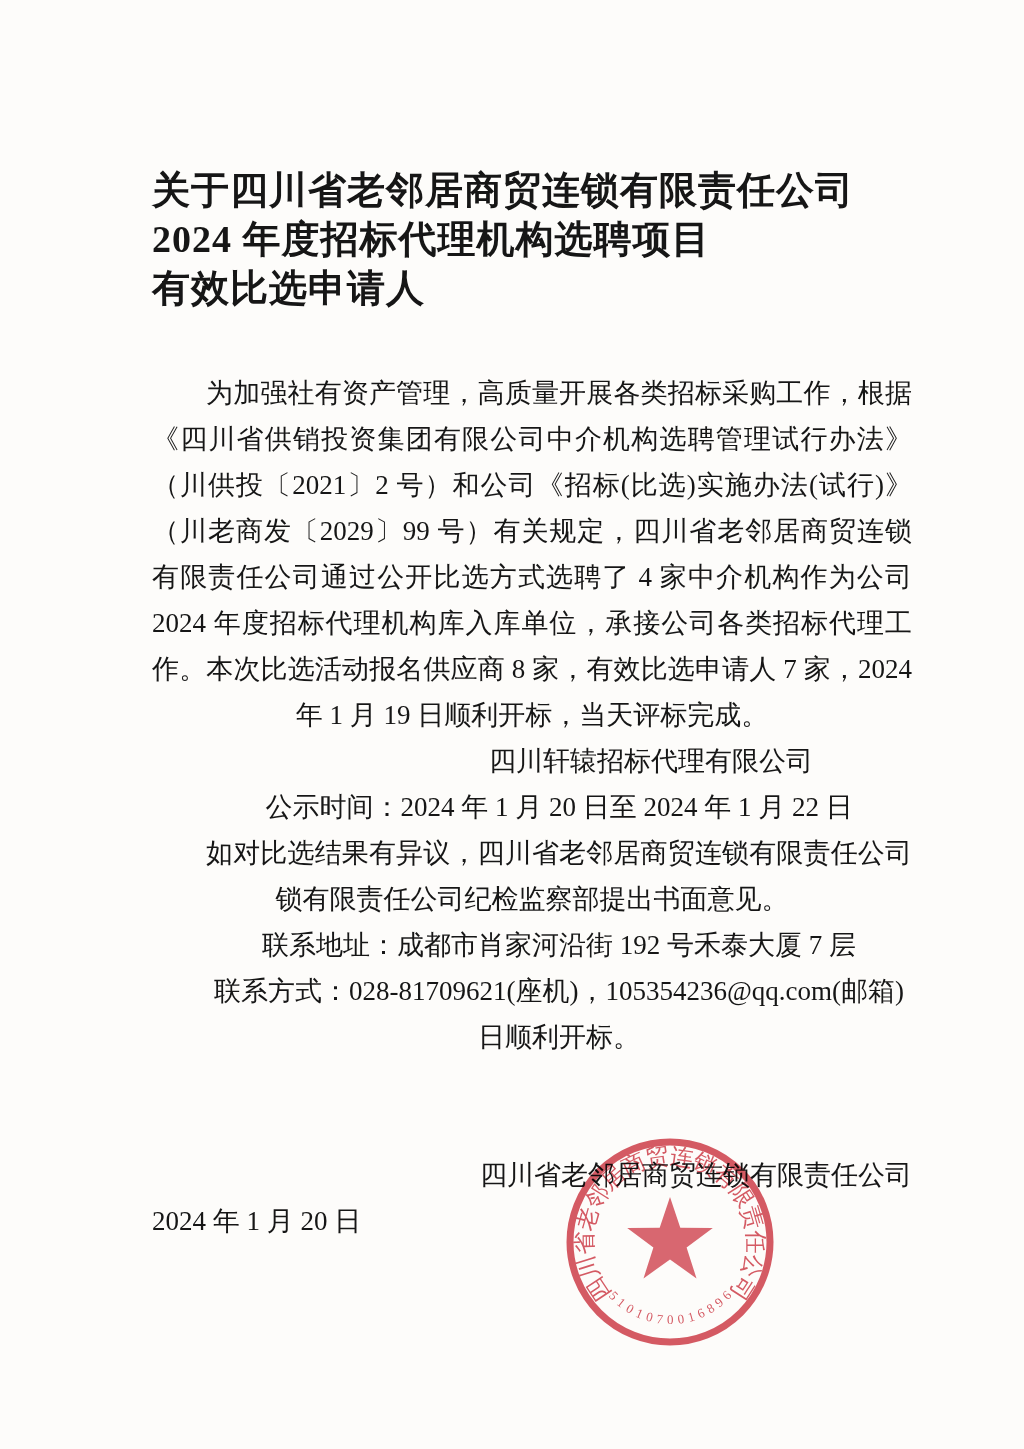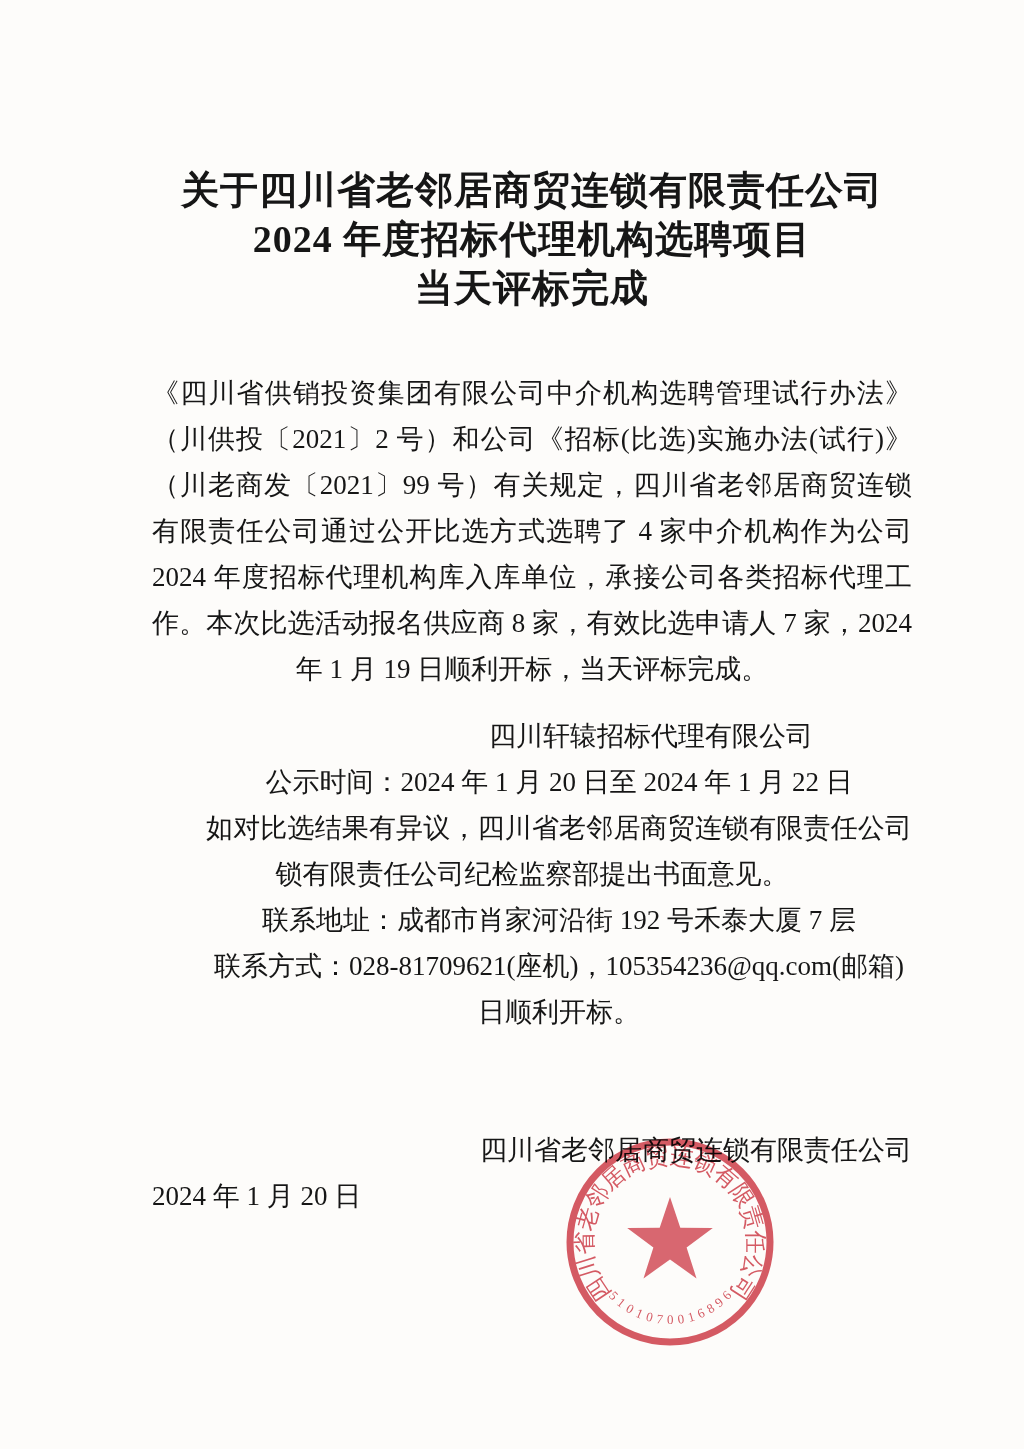--- a/index.html
+++ b/index.html
@@ -16,33 +16,32 @@
     position: absolute;
     left: 152px;
     top: 0;
     width: 760px;
   }
   .doc-title {
     margin: 166px 0 0 0;
     font-size: 38px;
     font-weight: bold;
     line-height: 49px;
-    text-align: center;
     letter-spacing: 1px;
   }
   .title-line { display: block; }
   .body-text {
     margin-top: 57px;
     font-size: 27px;
     line-height: 46px;
   }
   .bline { text-align: center; }
   .bline.j { text-align: justify; text-align-last: justify; }
   .bline.indent { text-indent: 2em; }
-  .bline.hang2 { padding-left: 238px; margin-top: 21px; }
+  .bline.hang2 { padding-left: 238px; }
   .signature {
     margin-top: 92px;
     font-size: 27px;
     line-height: 46px;
   }
   .sig-company { text-align: right; }
   .sig-date { text-align: left; padding-right: 145px; }
   .seal {
     position: absolute;
     left: 560px;
@@ -58,27 +57,28 @@
 </style>
 </head>
 <body>
 
 <div class="page">
   <div class="content">
 
     <h1 class="doc-title">
       <span class="title-line">关于四川省老邻居商贸连锁有限责任公司</span>
       <span class="title-line">2024 年度招标代理机构选聘项目</span>
-      <span class="title-line">当天评标完成</span>
+      <span class="title-line">有效比选申请人</span>
     </h1>
 
     <div class="body-text">
+      <div class="bline j indent">为加强社有资产管理，高质量开展各类招标采购工作，根据</div>
       <div class="bline j">《四川省供销投资集团有限公司中介机构选聘管理试行办法》</div>
       <div class="bline j">（川供投〔2021〕2 号）和公司《招标(比选)实施办法(试行)》</div>
-      <div class="bline j">（川老商发〔2021〕99 号）有关规定，四川省老邻居商贸连锁</div>
+      <div class="bline j">（川老商发〔2029〕99 号）有关规定，四川省老邻居商贸连锁</div>
       <div class="bline j">有限责任公司通过公开比选方式选聘了 4 家中介机构作为公司</div>
       <div class="bline j">2024 年度招标代理机构库入库单位，承接公司各类招标代理工</div>
       <div class="bline j">作。本次比选活动报名供应商 8 家，有效比选申请人 7 家，2024</div>
       <div class="bline">年 1 月 19 日顺利开标，当天评标完成。</div>
 
       <div class="bline hang2">四川轩辕招标代理有限公司</div>
       <div class="bline indent">公示时间：2024 年 1 月 20 日至 2024 年 1 月 22 日</div>
 
       <div class="bline j indent">如对比选结果有异议，四川省老邻居商贸连锁有限责任公司</div>
       <div class="bline">锁有限责任公司纪检监察部提出书面意见。</div>

